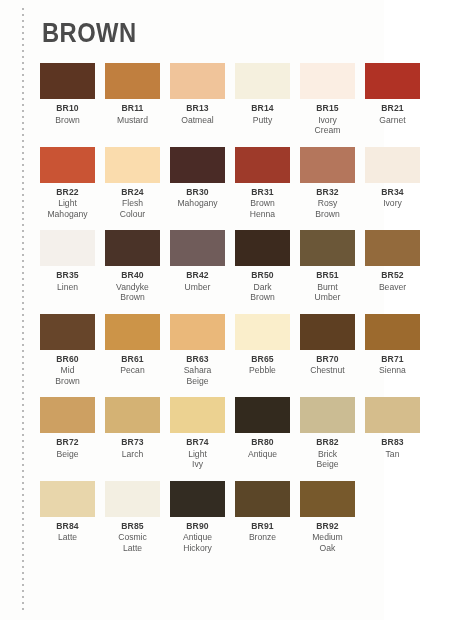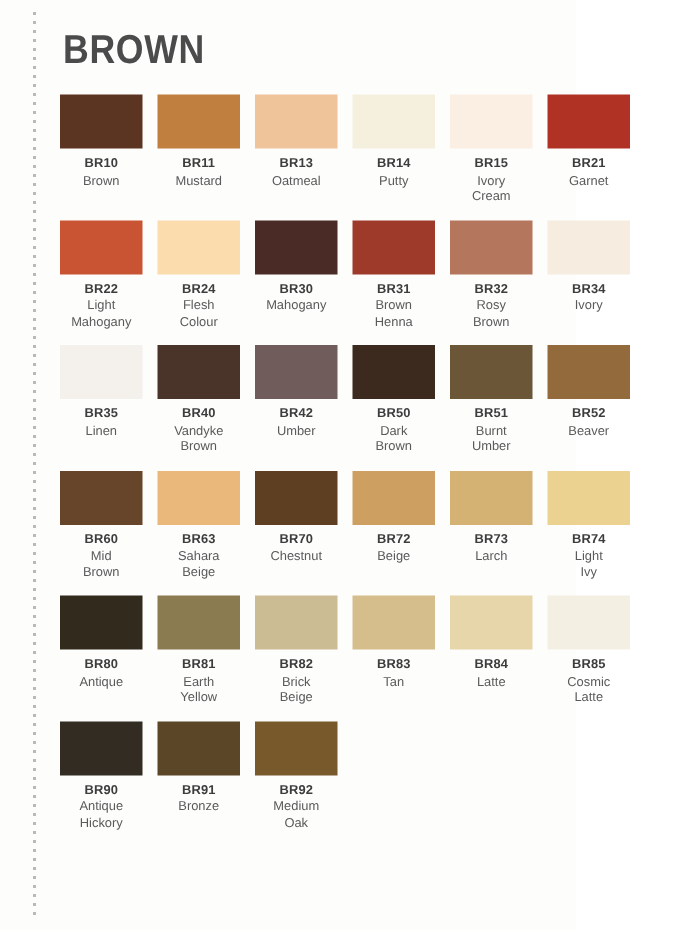--- a/index.html
+++ b/index.html
@@ -201,29 +201,44 @@
           <div class="code">BR52</div>
           <div class="cname">Beaver</div>
         </div>
         <div class="swatch-cell">
           <span class="chip" style="background-color: rgb(103, 69, 42);"></span>
           <div class="code">BR60</div>
           <div class="cname">Mid
 Brown</div>
         </div>
         <div class="swatch-cell">
+          <span class="chip" style="background-color: rgb(204, 148, 72);"></span>
+          <div class="code">BR61</div>
+          <div class="cname">Pecan</div>
+        </div>
+        <div class="swatch-cell">
           <span class="chip" style="background-color: rgb(234, 184, 122);"></span>
           <div class="code">BR63</div>
           <div class="cname">Sahara
 Beige</div>
         </div>
         <div class="swatch-cell">
+          <span class="chip" style="background-color: rgb(250, 238, 203);"></span>
+          <div class="code">BR65</div>
+          <div class="cname">Pebble</div>
+        </div>
+        <div class="swatch-cell">
           <span class="chip" style="background-color: rgb(94, 63, 34);"></span>
           <div class="code">BR70</div>
           <div class="cname">Chestnut</div>
+        </div>
+        <div class="swatch-cell">
+          <span class="chip" style="background-color: rgb(156, 106, 46);"></span>
+          <div class="code">BR71</div>
+          <div class="cname">Sienna</div>
         </div>
         <div class="swatch-cell">
           <span class="chip" style="background-color: rgb(205, 160, 98);"></span>
           <div class="code">BR72</div>
           <div class="cname">Beige</div>
         </div>
         <div class="swatch-cell">
           <span class="chip" style="background-color: rgb(212, 178, 116);"></span>
           <div class="code">BR73</div>
           <div class="cname">Larch</div>
@@ -233,26 +248,20 @@
           <div class="code">BR74</div>
           <div class="cname">Light
 Ivy</div>
         </div>
         <div class="swatch-cell">
           <span class="chip" style="background-color: rgb(51, 42, 30);"></span>
           <div class="code">BR80</div>
           <div class="cname">Antique</div>
         </div>
         <div class="swatch-cell">
-          <span class="chip" style="background-color: rgb(138, 123, 80);"></span>
-          <div class="code">BR81</div>
-          <div class="cname">Earth
-Yellow</div>
-        </div>
-        <div class="swatch-cell">
           <span class="chip" style="background-color: rgb(203, 188, 147);"></span>
           <div class="code">BR82</div>
           <div class="cname">Brick
 Beige</div>
         </div>
         <div class="swatch-cell">
           <span class="chip" style="background-color: rgb(213, 189, 140);"></span>
           <div class="code">BR83</div>
           <div class="cname">Tan</div>
         </div>

